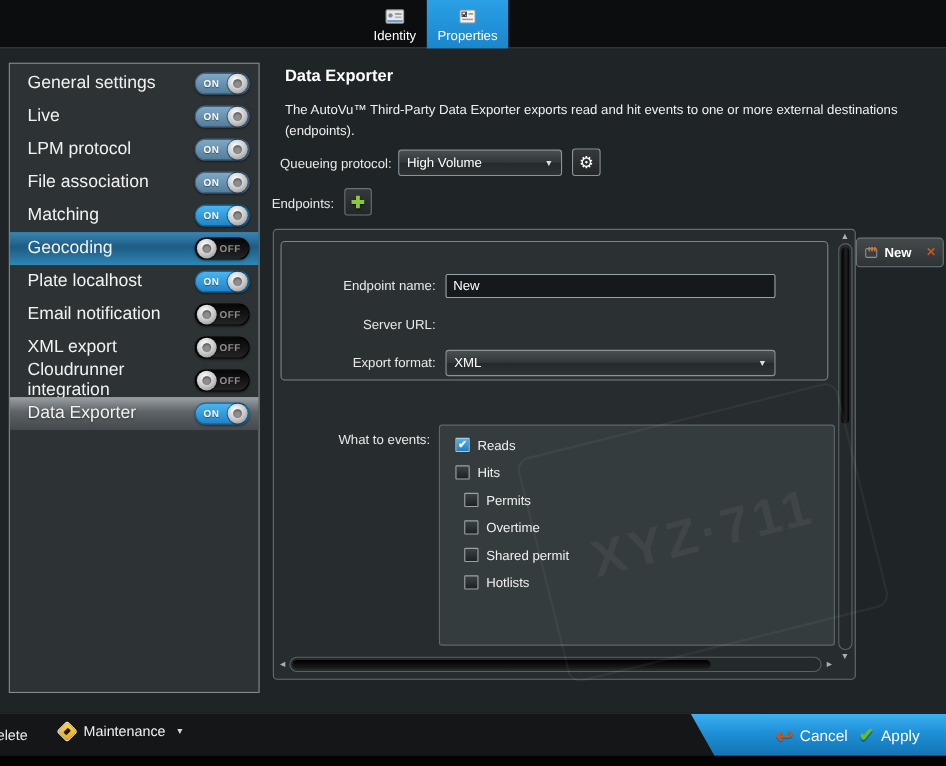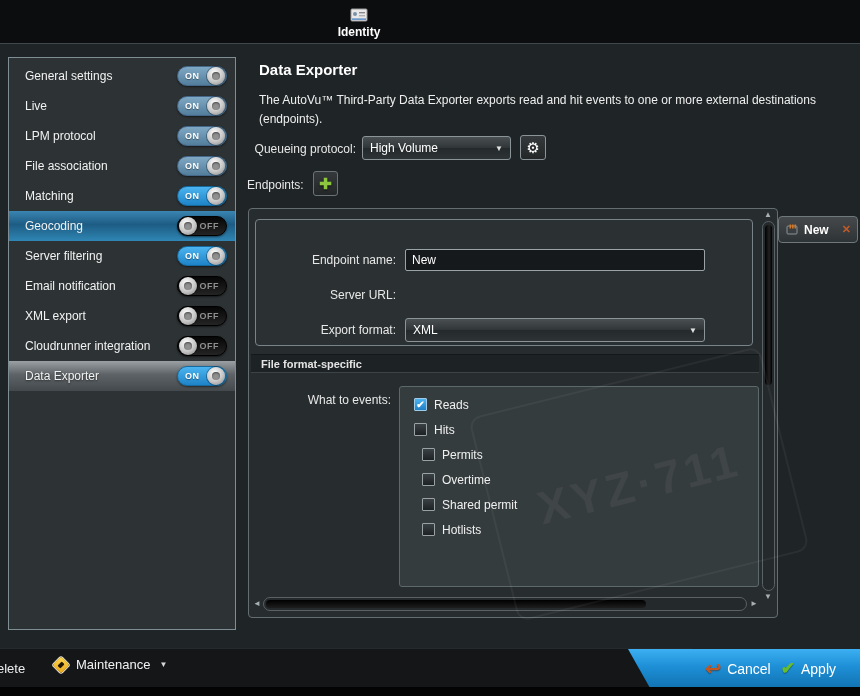--- a/index.html
+++ b/index.html
@@ -5,33 +5,33 @@
   * { margin:0; padding:0; box-sizing:border-box; }
   html,body { background:#000; }
   .screen {
     position:relative; width:860px; height:696px; overflow:hidden;
     background:#1f2426; font-family:"Liberation Sans", sans-serif; color:#f0f0f0;
     font-size:12px;
   }
   
   .topbar { position:absolute; left:0; top:0; width:860px; height:44px;
     background:#0b0d0e; border-bottom:1px solid #3f484c; }
-  .tabs { position:absolute; left:330px; top:0; height:36px; display:flex;font-weight:bold; }
+  .tabs { position:absolute; left:330px; top:0; height:36px; display:flex; }
   .tab { display:flex; flex-direction:column; align-items:center; justify-content:flex-end;
     padding:4px 0 5px 0; gap:3px; height:44px; color:#fff; font-size:12px; cursor:default; }
   .tab-identity { width:58px; }
   .tab-properties { width:74px; background:linear-gradient(180deg,#2aa0e4,#1b86cd); }
   .tab-resources { width:72px; }
   .tab svg { display:block; }
   
   .sidebar { position:absolute; left:8px; top:57px; width:228px; height:573px;
     background:#2d3234; border:1px solid #7f8d94; }
   .srow { position:relative; height:30px; display:flex; align-items:center;
     padding:0 8px 0 16px; }
-  .srow-label { flex:1; font-size:12px; color:#f2f2f2; }
+  .srow-label { flex:1; font-size:16px; color:#f2f2f2; }
   .srow.hl-blue { background:linear-gradient(180deg,#3a85b2 0%, #1d5c84 45%, #2f86b4 100%); }
   .srow.hl-gray { background:linear-gradient(180deg,#9aa0a3 0%, #5d6366 45%, #43494c 100%); }
   .srow.hl-gray .srow-label { text-shadow:0 1px 2px rgba(0,0,0,.5); }
   
   .toggle { width:50px; height:20px; border-radius:10px; display:flex; align-items:center;
     justify-content:space-between; padding:1px 1px 1px 7px; box-shadow:0 1px 2px rgba(0,0,0,.5); }
   .toggle.off { flex-direction:row-reverse; padding:1px 7px 1px 1px;
     background:linear-gradient(180deg,#060606,#242424); border:1px solid #000; }
   .toggle.on.bright { background:linear-gradient(180deg,#4cb4f0,#1e84c8); border:1px solid #15699f; }
   .toggle.on.muted  { background:linear-gradient(180deg,#7fa8c4,#527e9c); border:1px solid #44678a; }
@@ -133,20 +133,30 @@
       <div class="tab tab-identity">
         <svg width="18" height="14" viewBox="0 0 18 14">
           <rect x="1" y="1" width="16" height="12" rx="1" fill="#e8e8e8" stroke="#9a9a9a"></rect>
           <circle cx="5" cy="6" r="2" fill="#7a90a8"></circle>
           <rect x="9" y="4" width="6" height="1.4" fill="#8a8a8a"></rect>
           <rect x="9" y="7" width="6" height="1.4" fill="#b0b0b0"></rect>
           <rect x="2" y="10.5" width="14" height="1.2" fill="#3a78c0"></rect>
         </svg>
         <span>Identity</span>
       </div>
+      <div class="tab tab-properties">
+        <svg width="18" height="14" viewBox="0 0 18 14">
+          <rect x="2" y="1" width="14" height="12" rx="1" fill="#f2f2f2" stroke="#8a8a8a"></rect>
+          <rect x="4" y="3" width="4" height="4" fill="#fff" stroke="#555"></rect>
+          <path d="M4.5 5 L6 6.5 L8 3.5" stroke="#2a2a2a" stroke-width="1.1" fill="none"></path>
+          <rect x="10" y="4" width="4" height="1.3" fill="#888"></rect>
+          <rect x="4" y="9" width="10" height="1.3" fill="#999"></rect>
+        </svg>
+        <span>Properties</span>
+      </div>
     </div>
   </div>
 
   <div class="sidebar">
     <div style="height:3px"></div>
     <div class="srow">
       <span class="srow-label">General settings</span>
       <span class="toggle on muted">
         <span class="t-text">ON</span>
         <span class="t-knob"></span>
@@ -181,21 +191,21 @@
       </span>
     </div>
     <div class="srow hl-blue">
       <span class="srow-label">Geocoding</span>
       <span class="toggle off">
         <span class="t-text">OFF</span>
         <span class="t-knob"></span>
       </span>
     </div>
     <div class="srow">
-      <span class="srow-label">Server filtering</span>
+      <span class="srow-label">Plate localhost</span>
       <span class="toggle on bright">
         <span class="t-text">ON</span>
         <span class="t-knob"></span>
       </span>
     </div>
     <div class="srow">
       <span class="srow-label">Email notification</span>
       <span class="toggle off">
         <span class="t-text">OFF</span>
         <span class="t-knob"></span>
@@ -247,23 +257,20 @@
       <div class="f-label" style="top:33px">Endpoint name:</div>
       <input class="f-input" style="top: 29px;" value="New">
       <div class="f-label" style="top:68px">Server URL:</div>
       <div class="f-label" style="top:103px">Export format:</div>
       <div class="dropdown dd-format">
         <span>XML</span>
         <span class="dd-arrow">▼</span>
       </div>
     </div>
 
-    <div class="section-hdr">
-      <span>File format-specific</span>
-    </div>
 
     <div class="wte-label">What to events:</div>
 
     <div class="groupbox">
       <div class="cb-row" style="left:14px; top:10px">
         <span class="cb checked">
           <span class="cb-glyph">✔</span>
         </span>
         <span class="cb-label">Reads</span>
       </div>

